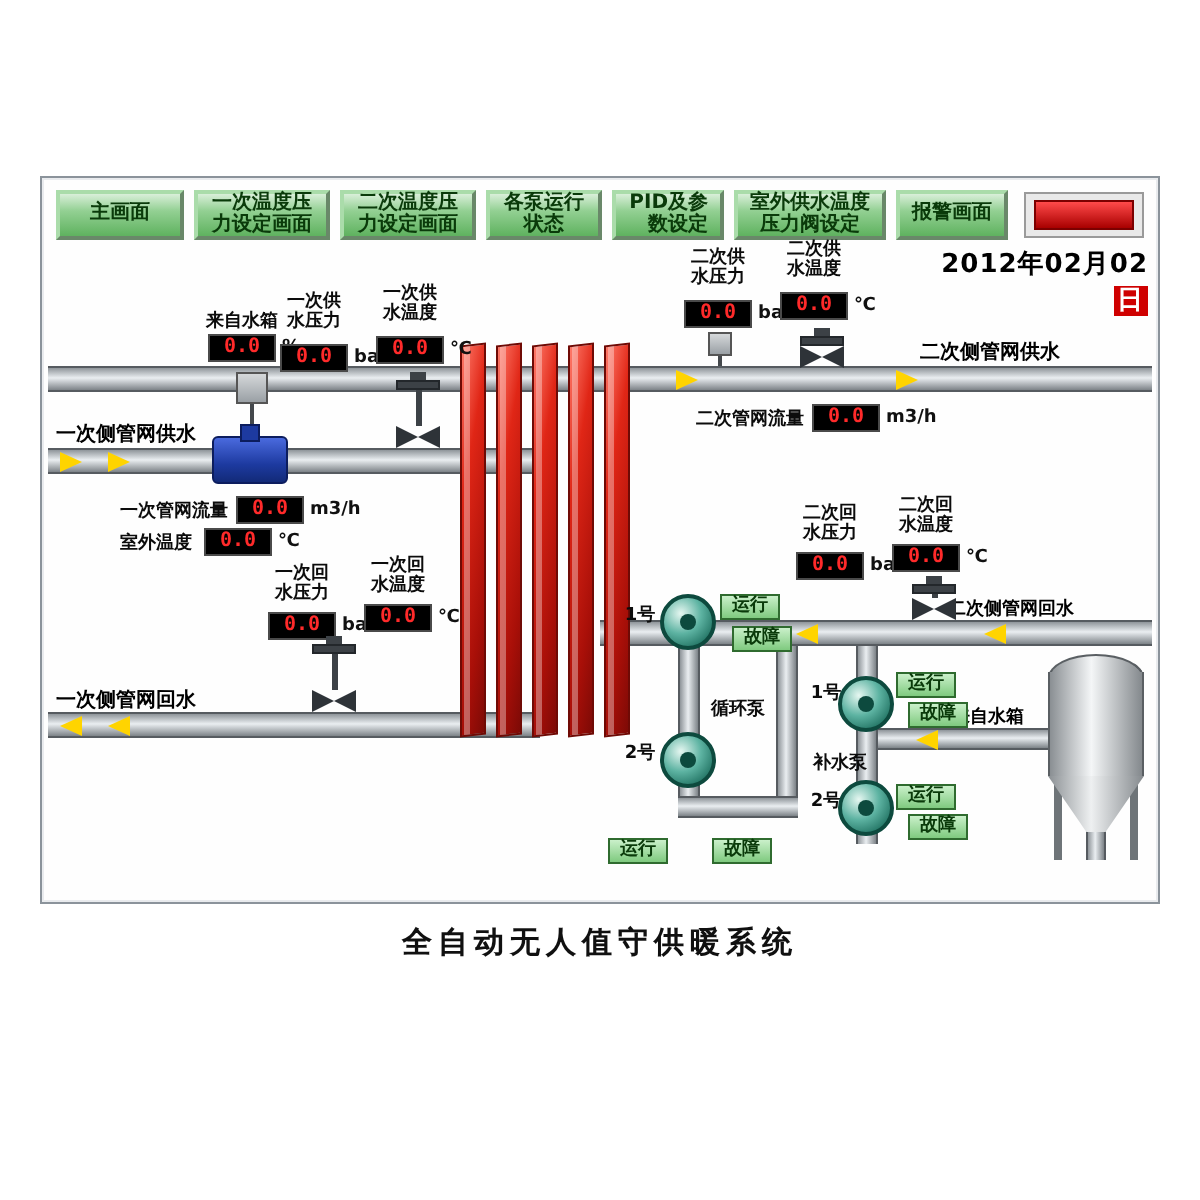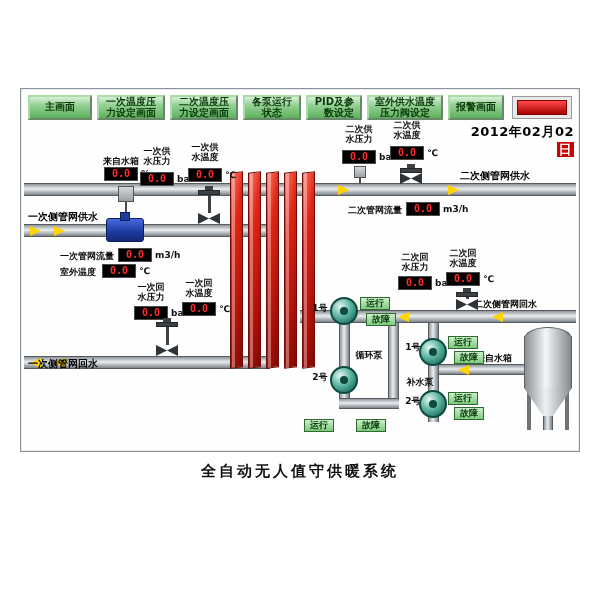--- a/index.html
+++ b/index.html
@@ -183,21 +183,21 @@
     <div class="cv-bar"></div>
     <div class="cv-stem"></div>
     <svg class="cv-body" viewBox="0 0 22 11">
         <polygon points="0,0 11,5.5 0,11" fill="#2e3338"></polygon>
         <polygon points="22,0 11,5.5 22,11" fill="#2e3338"></polygon>
       </svg>
   </div>
 
   <div class="pipelbl" style="left:460px;top:169px;text-align:right;">二次侧管网供水</div>
   <div class="pipelbl" style="left:28px;top:210px;">一次侧管网供水</div>
-  <div class="pipelbl" style="left:28px;top:357px;">一次侧管网回水</div>
+  <div class="pipelbl" style="left:28px;top:343px;">一次侧管网回水</div>
   <div class="pipelbl pipelbl-sm" style="left:474px;top:298px;">二次侧管网回水</div>
   <div class="pipelbl pipelbl-sm" style="left:476px;top:352px;">来自水箱</div>
 
   <div class="lbl" style="left:310px;top:303px;width:20px;">1号</div>
   <div class="pump-circ" style="left:330px;top:297px;"></div>
   <div class="ind" style="left:360px;top:297px;">运行</div>
   <div class="ind" style="left:366px;top:313px;">故障</div>
   <div class="lbl" style="left:354px;top:350px;width:30px;">循环泵</div>
   <div class="lbl" style="left:310px;top:372px;width:20px;">2号</div>
   <div class="pump-circ" style="left:330px;top:366px;"></div>

